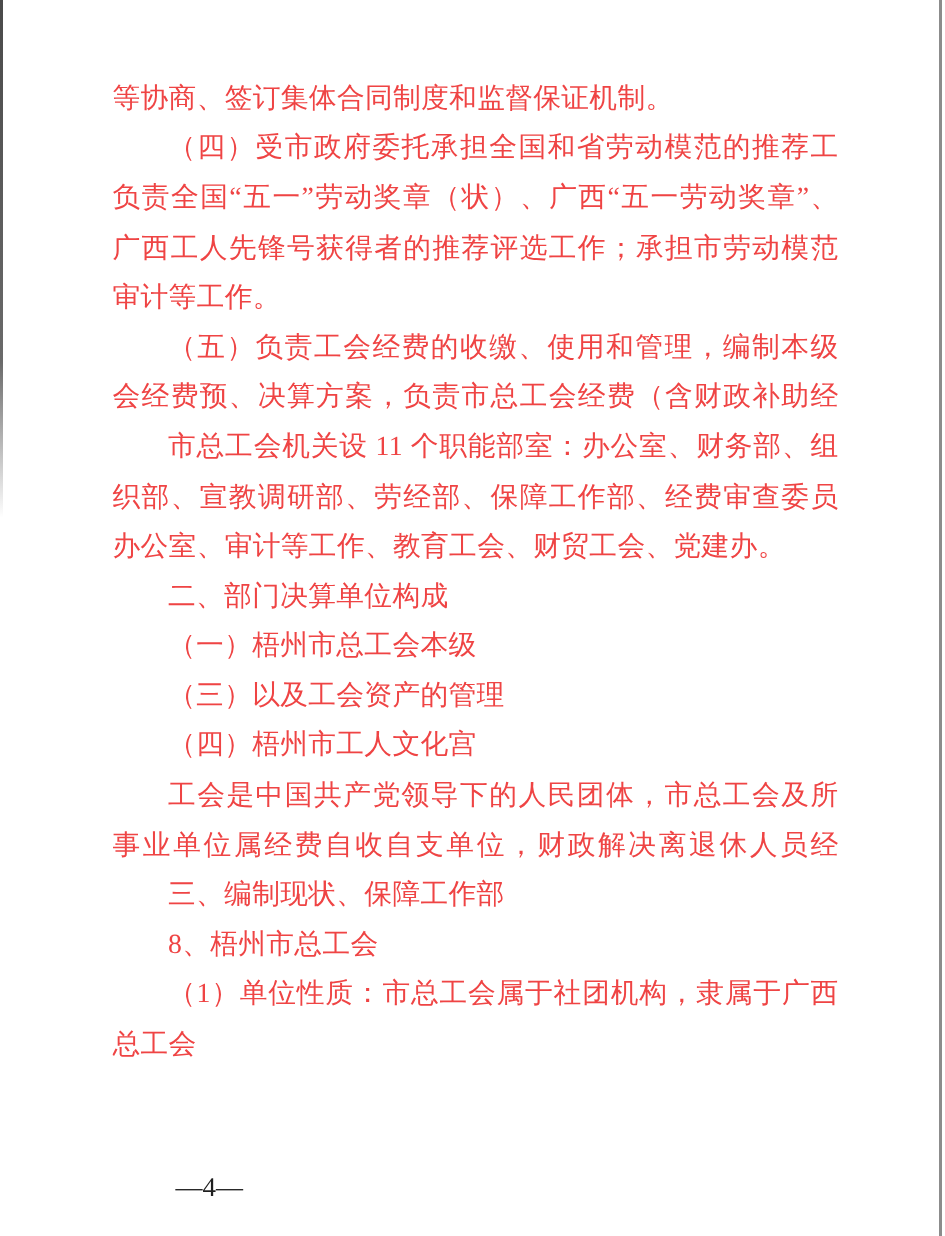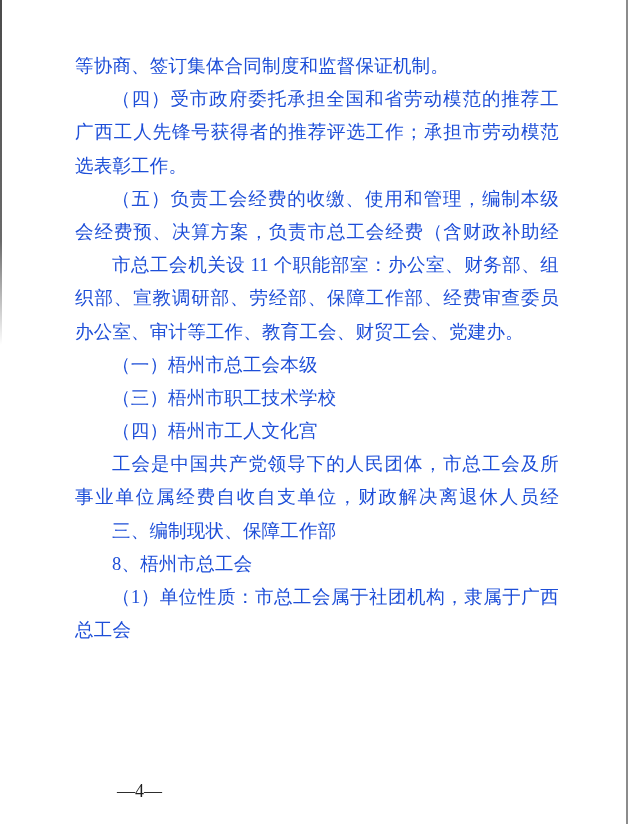--- a/index.html
+++ b/index.html
@@ -31,21 +31,21 @@
     top: 0;
     width: 2px;
     height: 824px;
     background: #8c8c8c;
   }
   .content {
     position: absolute;
     left: 75px;
     top: 50px;
     width: 484px;
-    color: #1d4ed8;
+    color: #ef4444;
     font-size: 18.5px;
     line-height: 33.2px;
     letter-spacing: 0.2px;
   }
   .line {
     text-align: justify;
     text-align-last: left;
     white-space: normal;
     overflow: hidden;
     height: 33.2px;
@@ -70,29 +70,31 @@
 <body>
 
 <div class="page">
   <div class="edge-left"></div>
   <div class="edge-right"></div>
 
   <div class="content">
 
   <div class="line">等协商、签订集体合同制度和监督保证机制。</div>
       <div class="line indent justify">（四）受市政府委托承担全国和省劳动模范的推荐工作；</div>
+      <div class="line justify">负责全国“五一”劳动奖章（状）、广西“五一劳动奖章”、</div>
       <div class="line justify">广西工人先锋号获得者的推荐评选工作；承担市劳动模范评</div>
-      <div class="line">选表彰工作。</div>
+      <div class="line">审计等工作。</div>
       <div class="line indent justify">（五）负责工会经费的收缴、使用和管理，编制本级工</div>
       <div class="line justify">会经费预、决算方案，负责市总工会经费（含财政补助经费）</div>
       <div class="line indent justify">市总工会机关设 11 个职能部室：办公室、财务部、组</div>
       <div class="line justify">织部、宣教调研部、劳经部、保障工作部、经费审查委员会</div>
       <div class="line">办公室、审计等工作、教育工会、财贸工会、党建办。</div>
+      <div class="line indent">二、部门决算单位构成</div>
       <div class="line indent">（一）梧州市总工会本级</div>
-      <div class="line indent">（三）梧州市职工技术学校</div>
+      <div class="line indent">（三）以及工会资产的管理</div>
       <div class="line indent">（四）梧州市工人文化宫</div>
       <div class="line indent justify">工会是中国共产党领导下的人民团体，市总工会及所属</div>
       <div class="line justify">事业单位属经费自收自支单位，财政解决离退休人员经费。</div>
       <div class="line indent">三、编制现状、保障工作部</div>
       <div class="line indent">8、梧州市总工会</div>
       <div class="line indent justify">（1）单位性质：市总工会属于社团机构，隶属于广西区</div>
       <div class="line">总工会</div>
     </div>
 
   <div class="footer">—4—</div>

